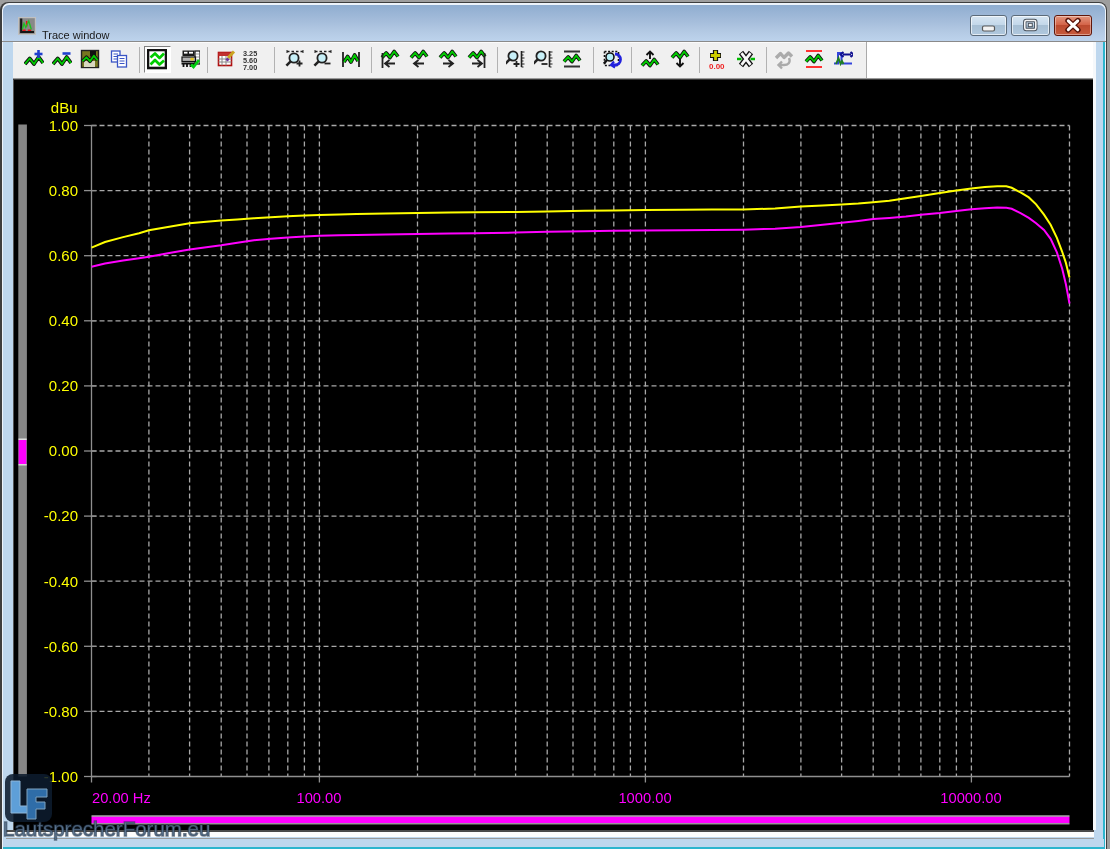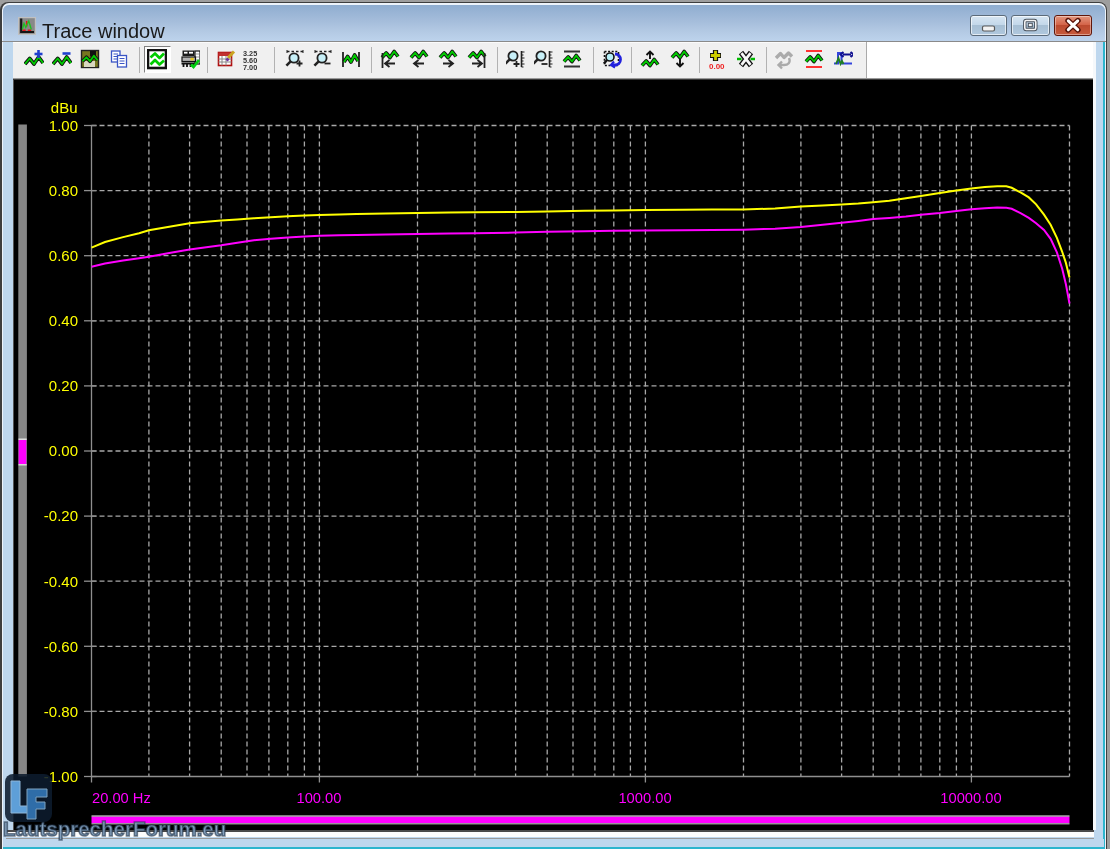--- a/index.html
+++ b/index.html
@@ -23,21 +23,21 @@
 <div class="abs" style="left:5.5px;top:838.7px;width:1098px;height:8.6px;background:#bed7ee"></div>
 <div class="abs" style="left:3px;top:847.3px;width:1102px;height:1.7px;background:#2cb5ce"></div>
 <svg class="abs" style="left:18px;top:16.5px" width="18" height="18" viewBox="0 0 18 18">
 <rect x="0" y="0" width="18" height="18" fill="#c0c0c0"></rect>
 <rect x="1.2" y="1.2" width="15.6" height="15.6" fill="#888"></rect>
 <path d="M3.2,1.5 V15 H16" stroke="#161616" stroke-width="2.2" fill="none"></path>
 <path d="M4.5,13.2 h3.2 M9.8,13.2 h3.4" stroke="#e01515" stroke-width="1.5"></path>
 <path d="M8.7,4 V9.5" stroke="#e01515" stroke-width="1.5"></path>
 <path d="M4.3,12.5 L6,6.5 L7.8,10.5 L10.8,4 L13.3,12.5" stroke="#1fc01f" stroke-width="1.3" fill="none"></path>
 </svg>
-<div class="abs" style="left:42px;top:20px;font-size:20px;color:#1a1a1a">Trace window</div>
+<div class="abs" style="left:42px;top:29px;font-size:11px;color:#1a1a1a">Trace window</div>
 <div class="abs" style="left:970px;top:15px;width:37px;height:20.5px;border:1px solid #5c6b7a;border-radius:3px;background:linear-gradient(180deg,#d7e5f2 0%,#c4d8ea 45%,#a7bfd4 50%,#b0c8de 100%);box-shadow:inset 0 0 0 1px rgba(255,255,255,.65)"></div>
 <svg class="abs" style="left:970px;top:15px" width="37" height="20.5" viewBox="0 0 37 20.5">
     <rect x="12.5" y="11" width="12" height="5" rx="1.5" fill="#f2f2f2" stroke="#5a5a5a" stroke-width="1.2"></rect>
   </svg>
 <div class="abs" style="left:1011px;top:15px;width:38.5px;height:20.5px;border:1px solid #5c6b7a;border-radius:3px;background:linear-gradient(180deg,#d7e5f2 0%,#c4d8ea 45%,#a7bfd4 50%,#b0c8de 100%);box-shadow:inset 0 0 0 1px rgba(255,255,255,.65)"></div>
 <svg class="abs" style="left:1011px;top:15px" width="38.5" height="20.5" viewBox="0 0 38.5 20.5">
 <rect x="13.8" y="5.5" width="11" height="9" rx="1.5" fill="none" stroke="#49525c" stroke-width="3.4"></rect>
 <rect x="13.8" y="5.5" width="11" height="9" rx="1.5" fill="none" stroke="#f4f4f4" stroke-width="1.6"></rect>
 <rect x="17.3" y="8.3" width="4" height="3.4" fill="#f4f4f4"></rect>
 <rect x="17.3" y="8.3" width="4" height="3.4" fill="none" stroke="#49525c" stroke-width="1"></rect>
@@ -301,12 +301,12 @@
       </g>
 <rect x="81.5" y="735.4" width="978" height="1.4" fill="#cfcfcf"></rect>
 <rect x="81.5" y="736.8" width="978" height="6.4" fill="#ff00ff"></rect>
 <rect x="81.5" y="743.2" width="978" height="1.2" fill="#b8b8b8"></rect>
 </svg></div>
 <div class="abs" style="left:5px;top:774px;width:47px;height:48px;border-radius:8px;background:rgba(13,27,46,0.88)"></div>
 <svg class="abs" style="left:5px;top:774px" width="47" height="48" viewBox="0 0 47 48">
 <path d="M6,7 h9 v25 h10 v7 H6 Z" fill="#5e9fd8" stroke="#8fb6d8" stroke-width="1"></path>
 <path d="M22,15 h20 v8 H31 v5 h9 v7 h-9 v10 h-9 Z" fill="#2f6da8" stroke="#7fa3c0" stroke-width="1"></path>
 </svg>
-<div class="abs" style="left:3px;top:817px;font-size:20.5px;font-weight:bold;color:#84a0bc;-webkit-text-stroke:1.6px rgba(30,48,70,0.6);letter-spacing:0px">LautsprecherForum.eu</div>
+<div class="abs" style="left:3px;top:817px;font-size:20.5px;font-weight:normal;color:#84a0bc;-webkit-text-stroke:1.6px rgba(30,48,70,0.6);letter-spacing:0px">LautsprecherForum.eu</div>
 </body></html>

